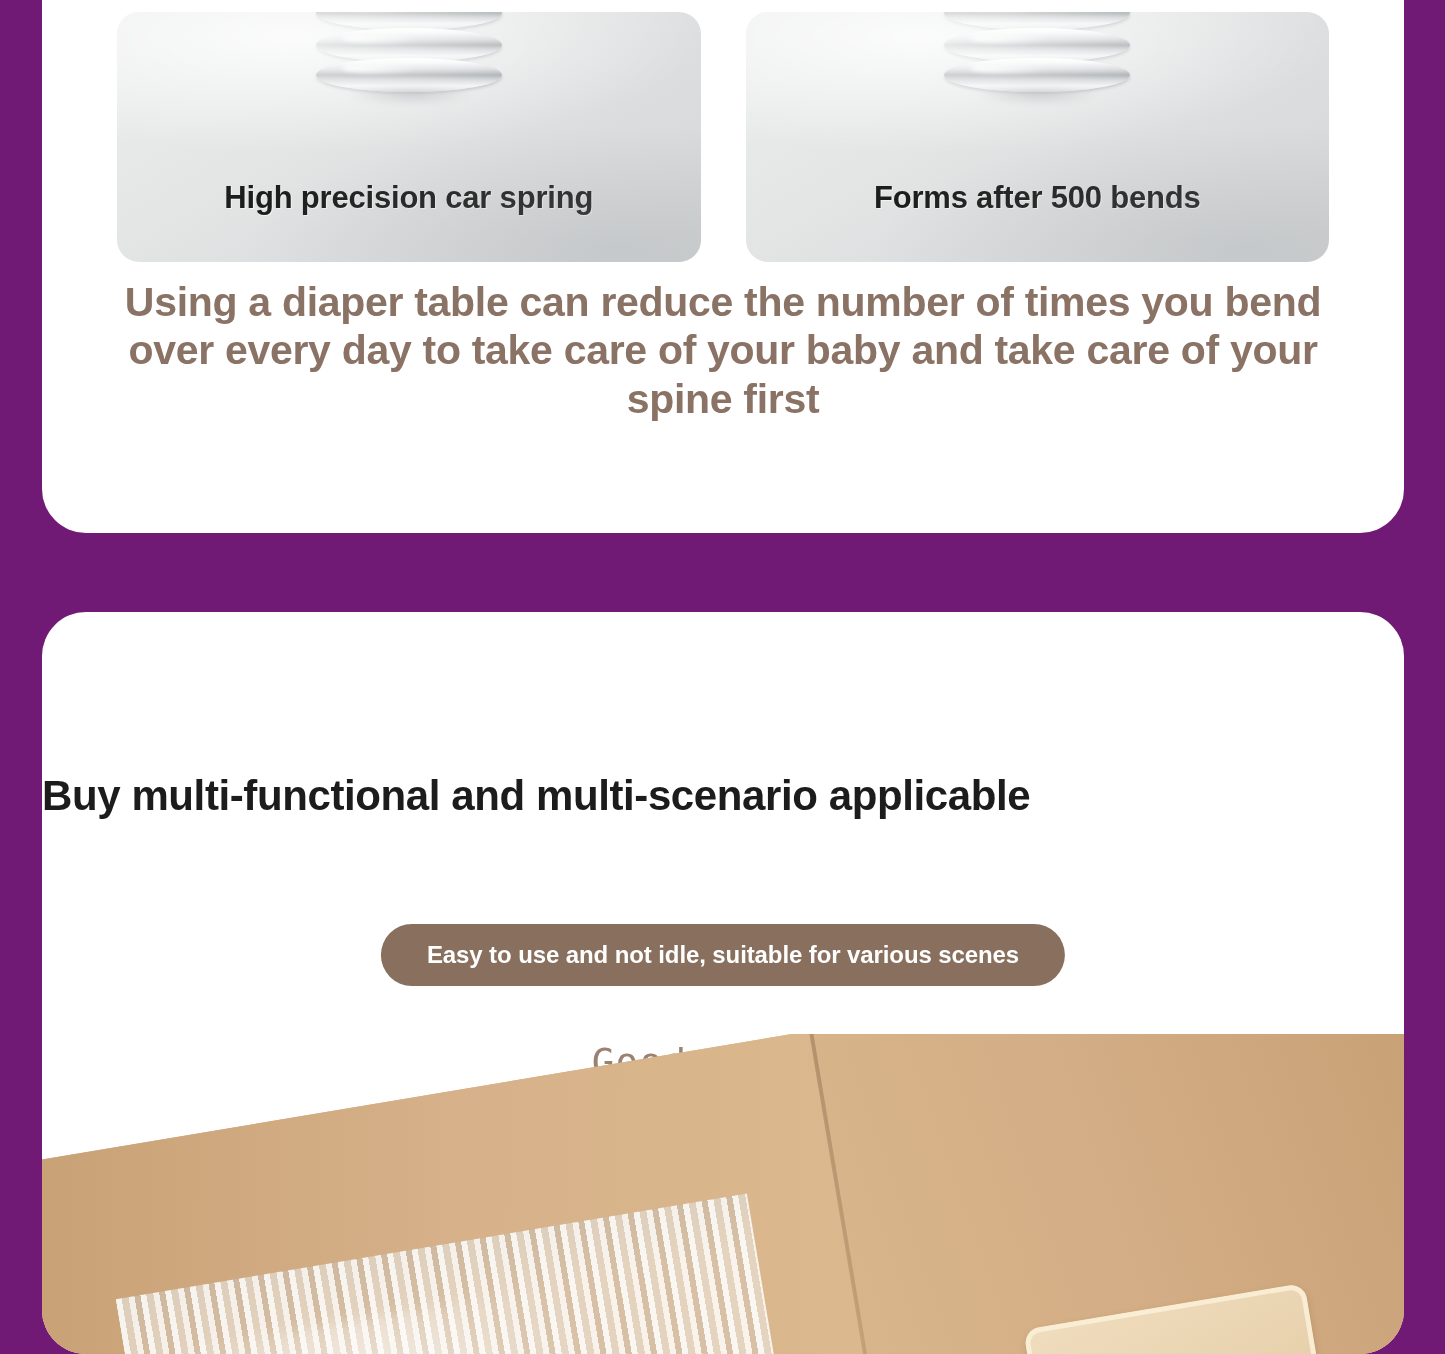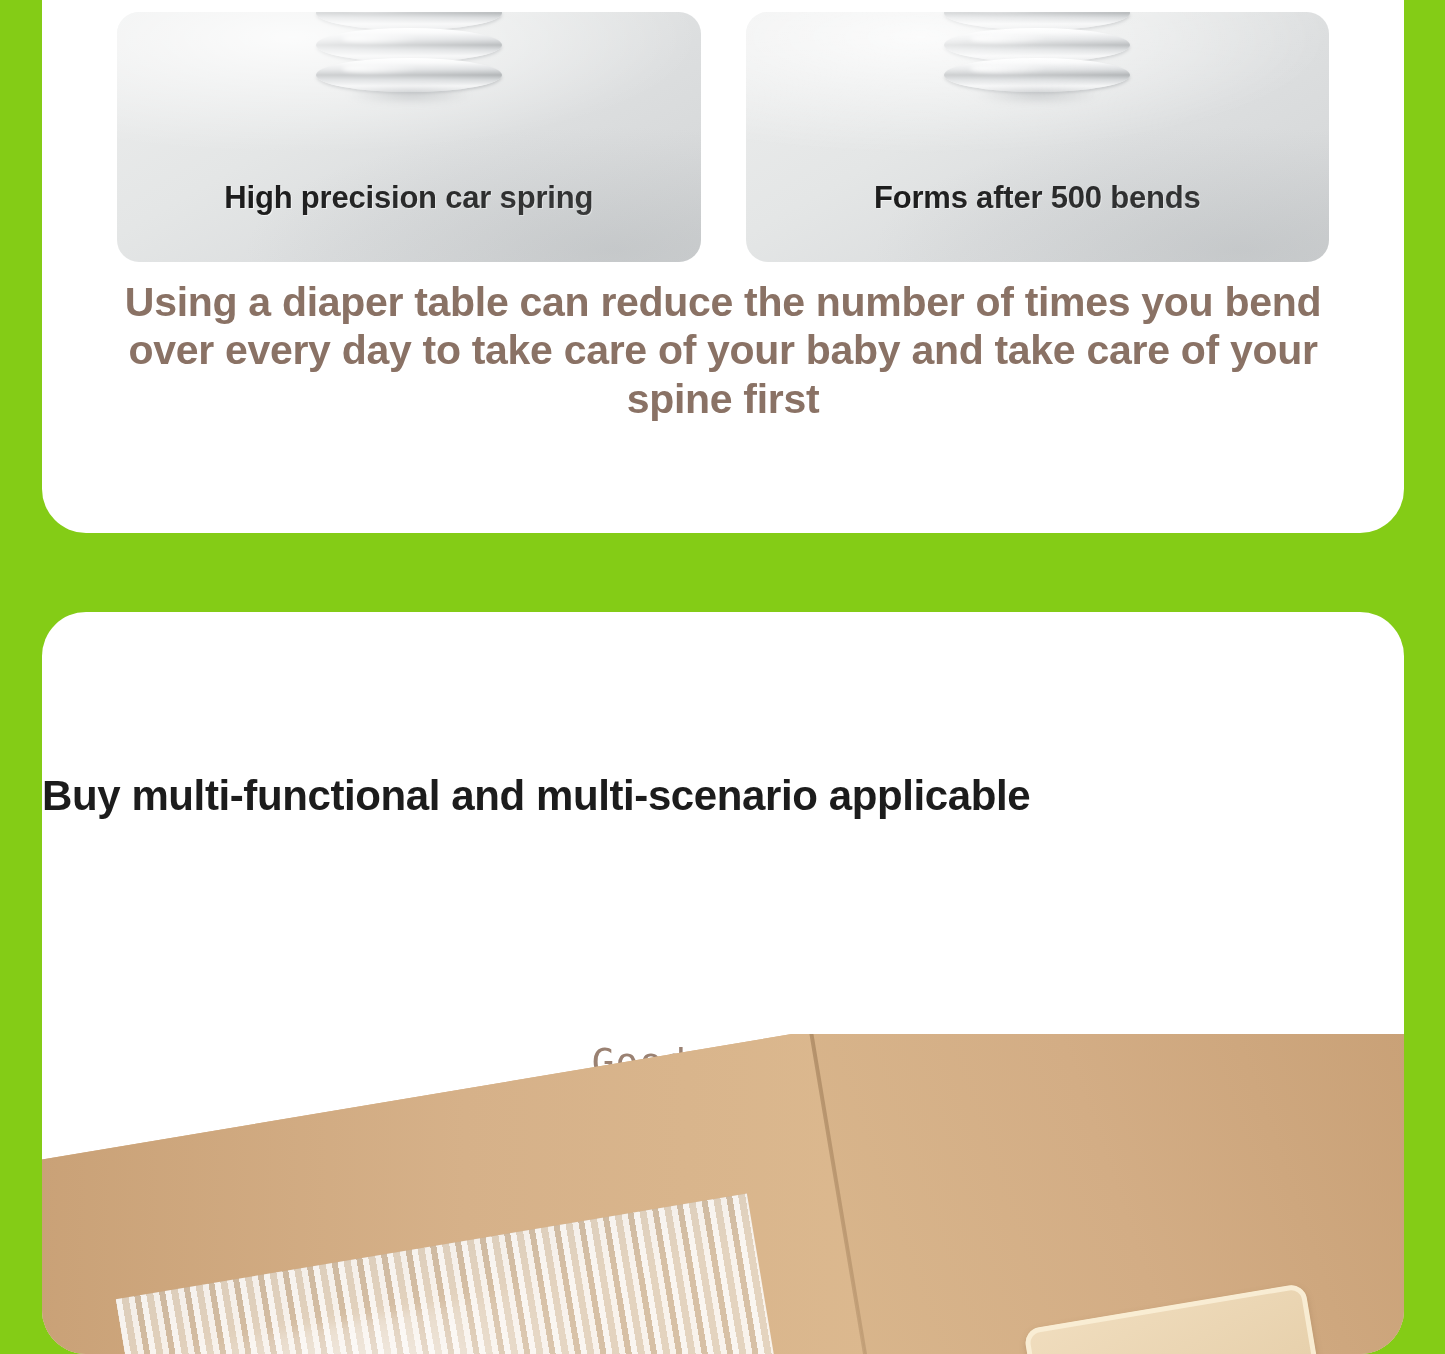--- a/index.html
+++ b/index.html
@@ -13,21 +13,21 @@
     background: #e7dfd5;
     font-family: "Liberation Sans", sans-serif;
     overflow: hidden;
     position: relative;
   }
 
   .page {
     position: relative;
     width: 1445px;
     height: 1354px;
-    background: #84cc16;
+    background: #701a75;
   }
 
   
   .card-one {
     position: absolute;
     left: 42px;
     top: -200px;
     width: 1362px;
     height: 733px;
     background: #ffffff;
@@ -327,20 +327,21 @@
 
     </div>
 
     <div class="headline-brown">Using a diaper table can reduce the number of times you bend over every day to take care of your baby and take care of your spine first</div>
   </div>
 
   <div class="card-two">
 
     <div class="section-title">Buy multi-functional and multi-scenario applicable</div>
 
+    <div class="pill">Easy to use and not idle, suitable for various scenes</div>
 
     <div class="good-choice">Good  choice</div>
 
     <div class="room-photo">
       <div class="room-inner">
         <div class="wall-left"></div>
         <div class="wall-right"></div>
         <div class="corner-edge"></div>
         <div class="curtain-rod-shadow"></div>
         <div class="curtains"></div>

